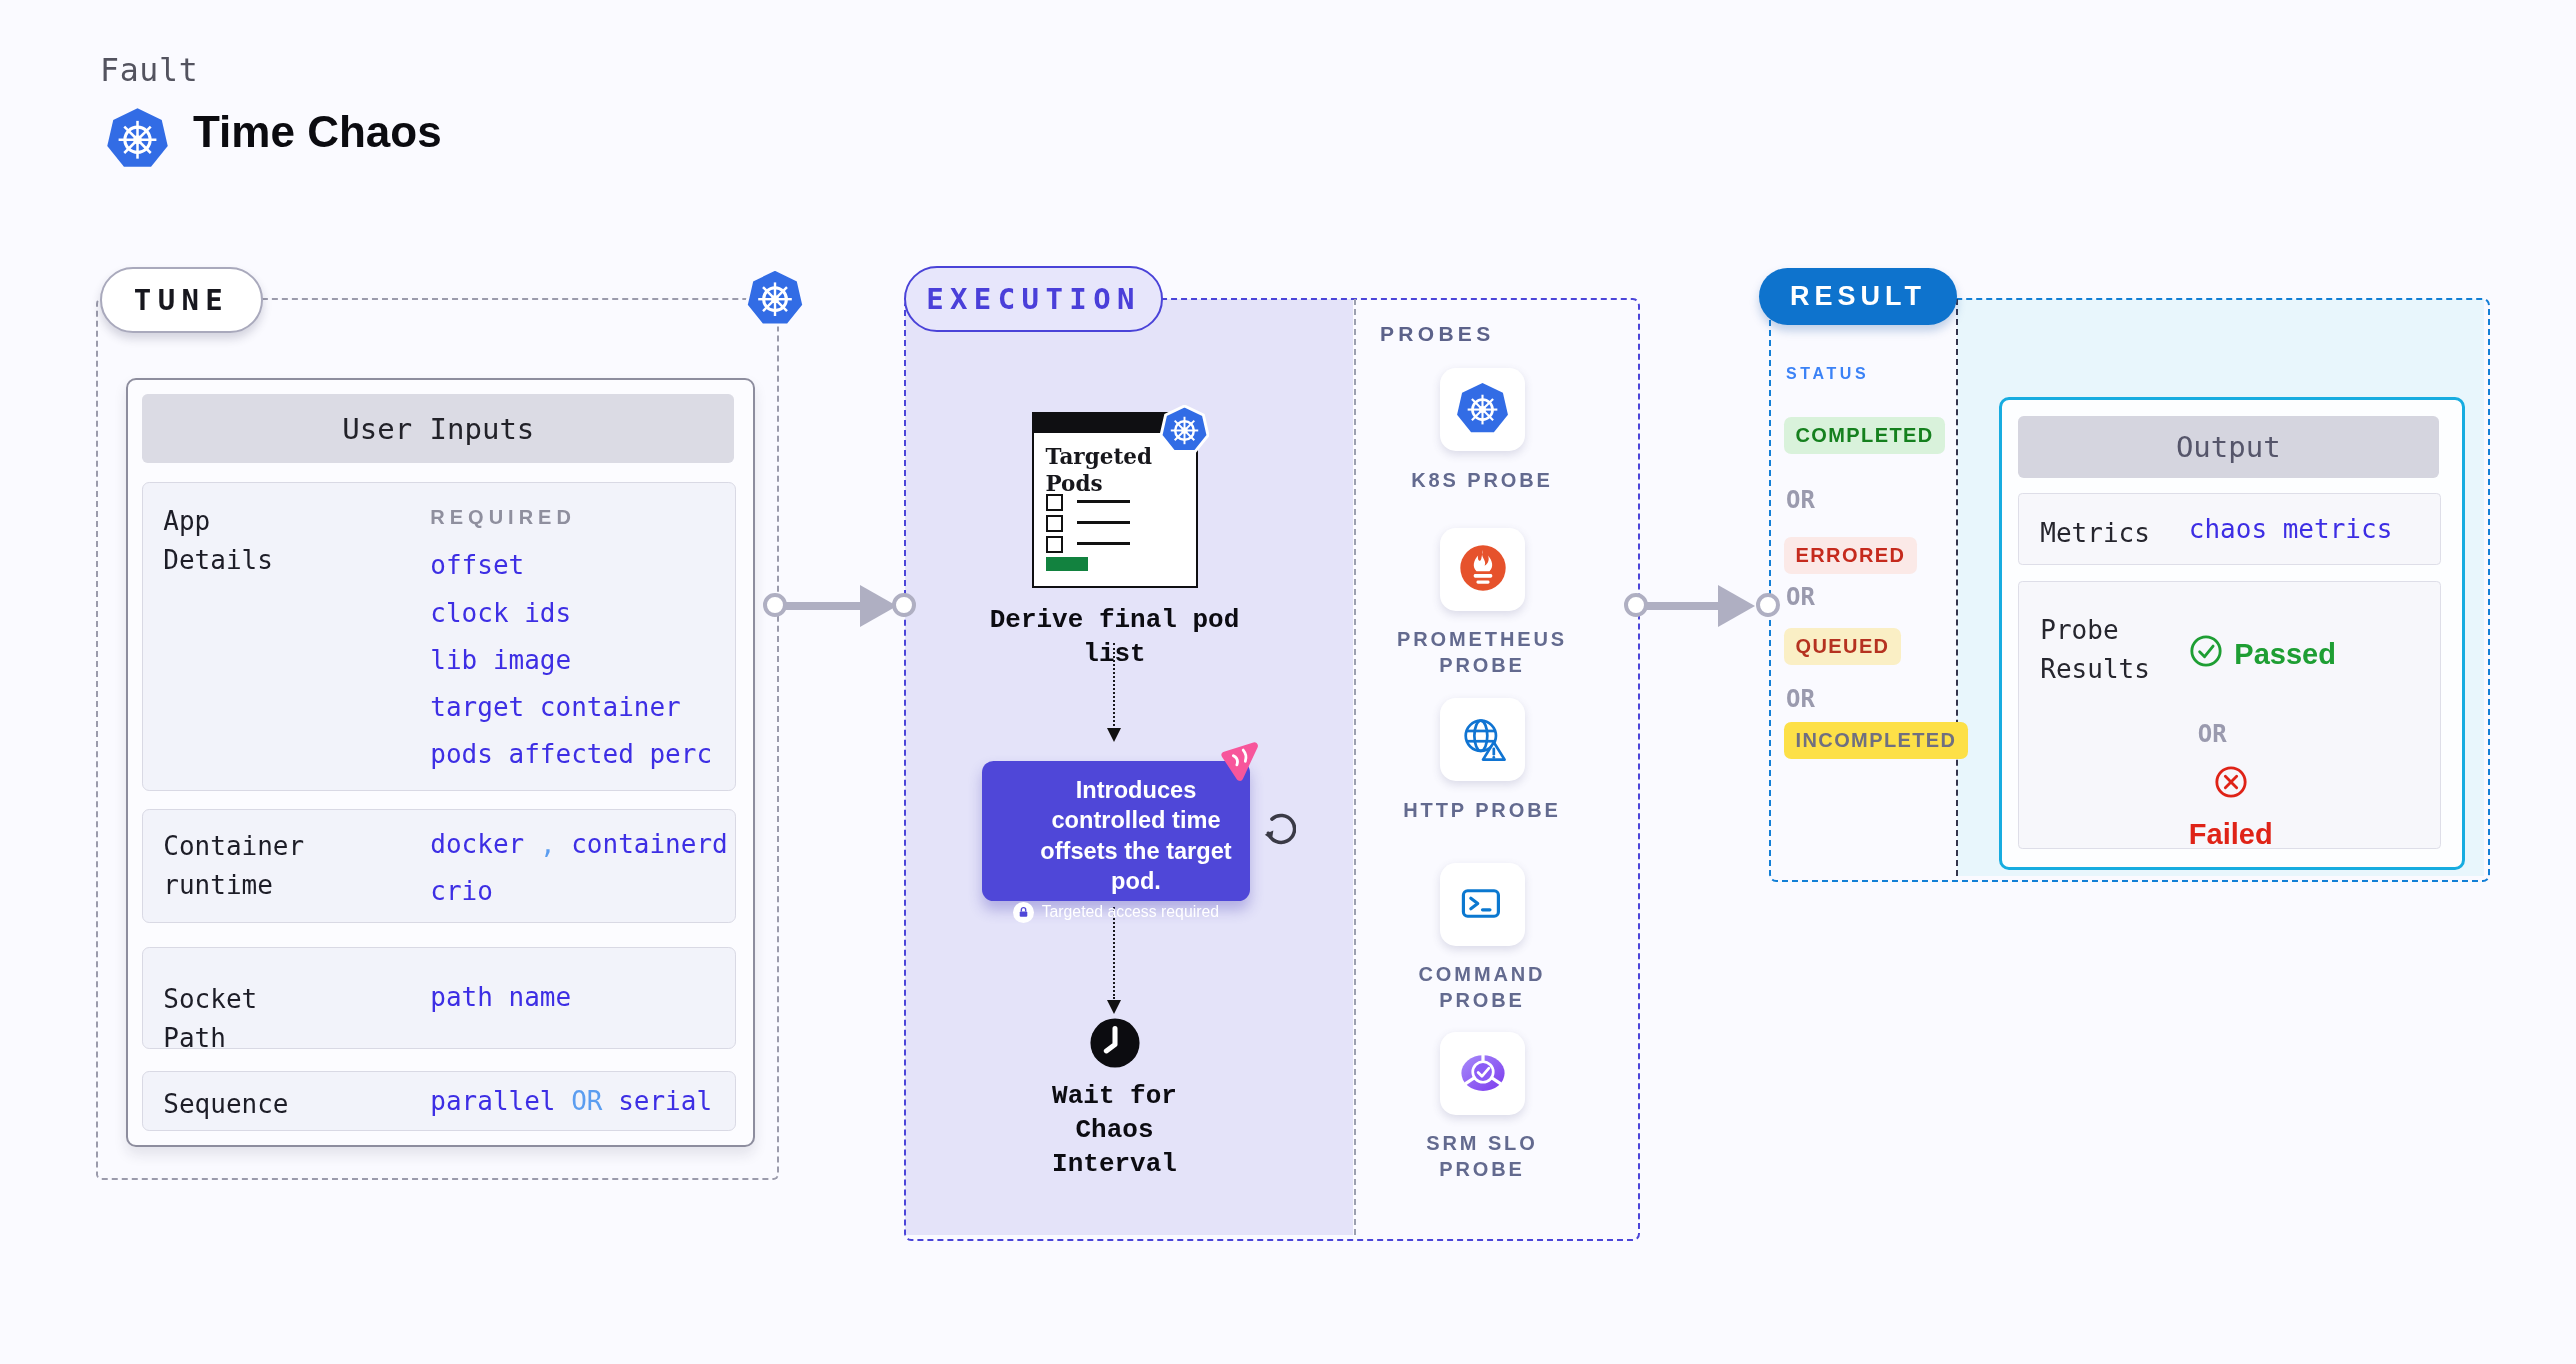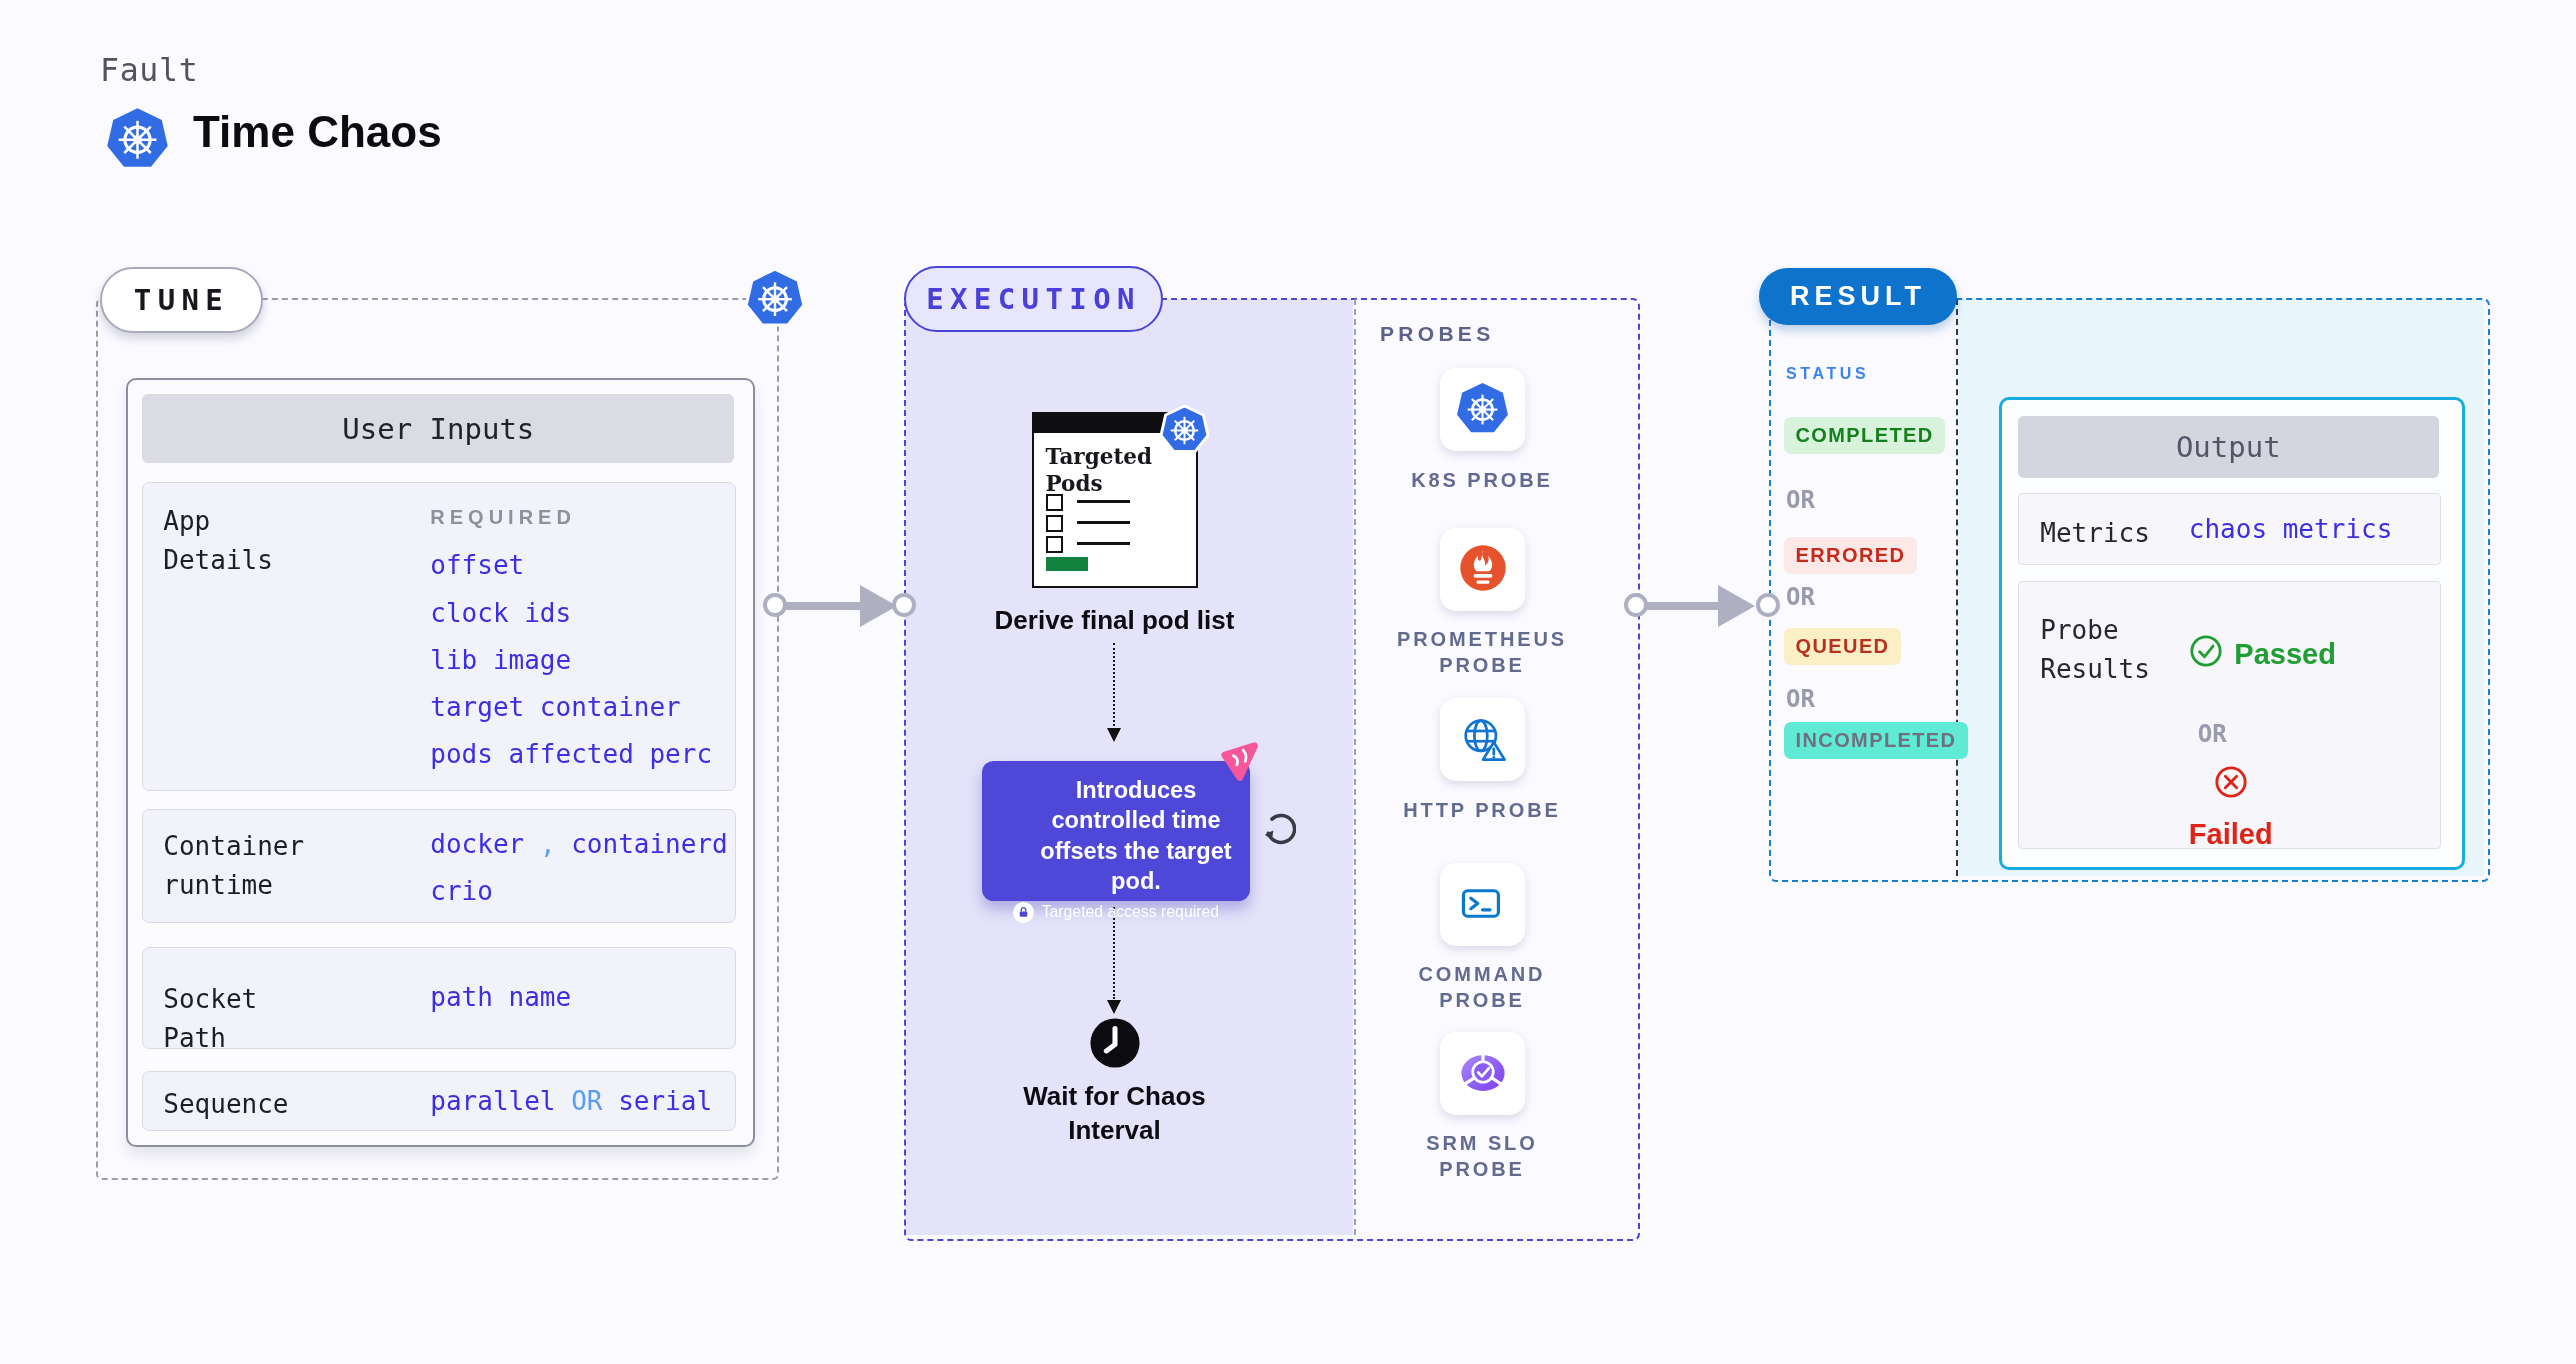--- a/index.html
+++ b/index.html
@@ -42,21 +42,21 @@
              border-left:37px solid #AFAFC2;top:585px;}
   .ring{width:15.8px;height:15.8px;border:4.3px solid #AFAFC2;background:#FFFFFF;border-radius:50%;top:593px;z-index:6;}
   
   .pods-card{left:1032px;top:412px;width:162px;height:172px;background:#FFFFFF;border:2.9px solid #0F0F12;}
   .pods-topbar{left:0;top:0;width:100%;height:18.6px;background:#0F0F12;}
   .pods-title{left:11.5px;top:30px;width:115px;font-family:"DejaVu Serif",serif;font-weight:bold;
               font-size:21.5px;line-height:26.5px;color:#17171C;}
   .cb-square{width:13px;height:13px;border:2.1px solid #111;background:#fff;}
   .cb-line{left:31.5px;top:6.4px;width:53px;height:2.9px;background:#111;}
   .green-chip{left:11.5px;top:143px;width:42px;height:14.3px;background:#12823F;}
-  .step-text{font-family:Liberation Sans, sans-serif;font-weight:bold;font-size:26px;color:#0C0C12;
+  .step-text{font-family:Liberation Mono, monospace;font-weight:bold;font-size:26px;color:#0C0C12;
              text-align:center;line-height:1.3;}
   .dotted-v{width:0;border-left:2.9px dotted #17171C;}
   .dot-head{width:0;height:0;border-left:7.9px solid transparent;border-right:7.9px solid transparent;
             border-top:14.3px solid #111;}
   .tooltip{left:982px;top:761px;width:268px;height:140px;background:#4F47D8;border-radius:11.5px;
            box-shadow:0 8.6px 14.3px rgba(60,50,180,.30);z-index:4;}
   .tooltip-text{padding:14.3px 10px 0;text-align:center;color:#fff;font-family:"Liberation Sans",sans-serif;
                 font-weight:bold;font-size:23.6px;line-height:1.28;margin-left:40px;}
   .priv-row{display:flex;align-items:center;justify-content:center;gap:7.2px;margin-top:5.7px;color:#fff;
             font-family:"Liberation Sans",sans-serif;font-size:15.8px;}
@@ -68,21 +68,21 @@
               box-shadow:0 3.6px 8.6px rgba(70,70,120,.16);display:flex;align-items:center;justify-content:center;}
   .probe-label{left:1389px;width:186px;text-align:center;font-family:"Liberation Sans",sans-serif;
                font-weight:bold;font-size:20px;letter-spacing:2.9px;color:#636A8F;line-height:1.3;}
   
   .status-label{color:#3b82f6;letter-spacing:3.6px;font-size:16px;}
   .badge{display:inline-block;padding:7.2px 11.5px;border-radius:7.2px;font-family:"Liberation Sans",sans-serif;
          font-weight:bold;font-size:20px;letter-spacing:1.4px;}
   .b-green{background:#D9F2DB;color:#15801E;}
   .b-red{background:#FBE9E7;color:#C52A1D;}
   .b-yellow{background:#FAEFC5;color:#B53220;}
-  .b-gray{background:#5eead4;color:#6F6F81;}
+  .b-gray{background:#fde047;color:#6F6F81;}
   .or{font-size:24px;font-weight:bold;color:#9A9AAE;}
   .output-card{left:1999px;top:397px;width:460px;height:467px;background:#FDFEFF;border:3.6px solid #17ACE0;
                border-radius:10px;}
   .o-header{left:15.8px;top:15.8px;width:421px;height:62px;background:#D5D5DF;border-radius:5.7px;
             display:flex;align-items:center;justify-content:center;font-size:29px;color:#55556A;}
   .o-row{left:15.8px;width:421px;background:#F7F7FB;border:1.4px solid #DEDEE8;border-radius:4.3px;}
   .o-label{left:21.5px;font-size:26px;color:#26262E;line-height:1.5;}
   .pf-row{display:flex;align-items:center;gap:11.5px;font-family:"Liberation Sans",sans-serif;font-weight:bold;font-size:29px;}
   .passed{color:#1E9E33;}
   .failed{color:#DF2317;flex-direction:column;}

